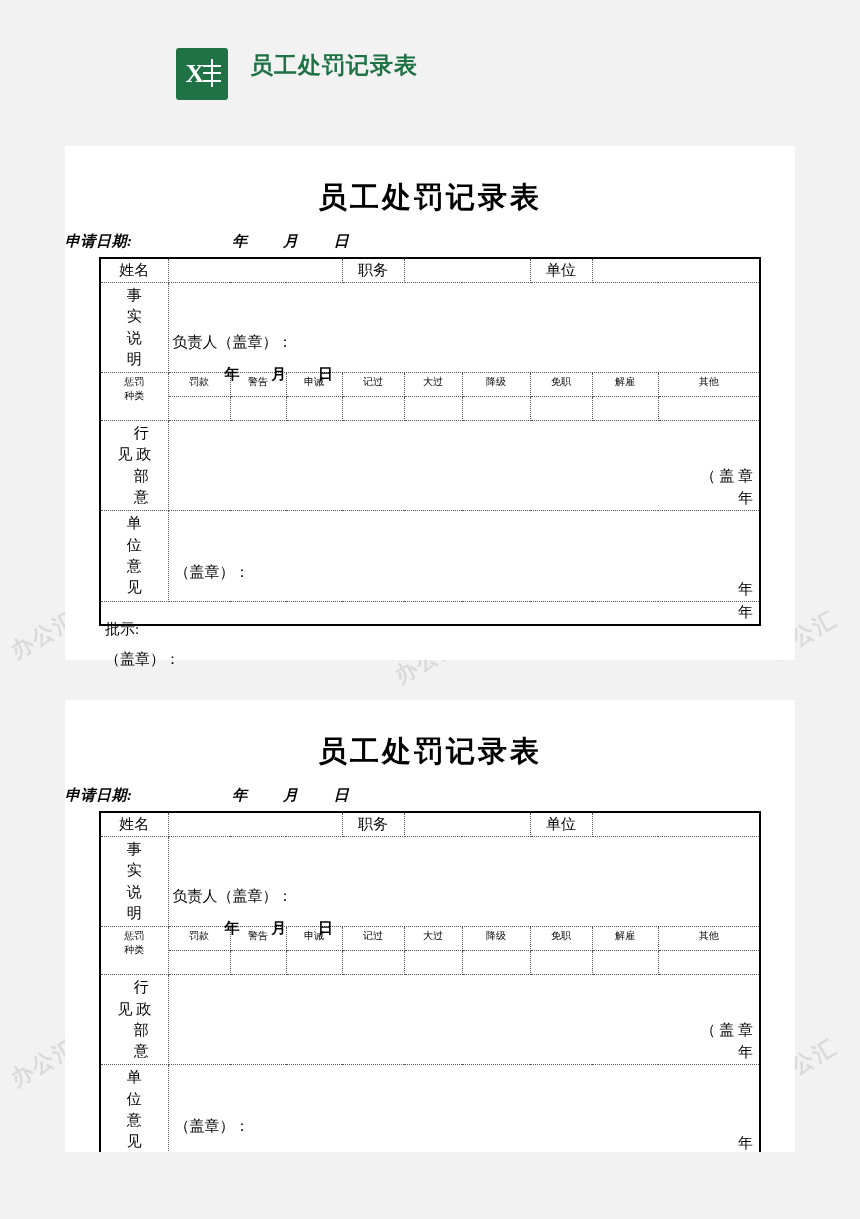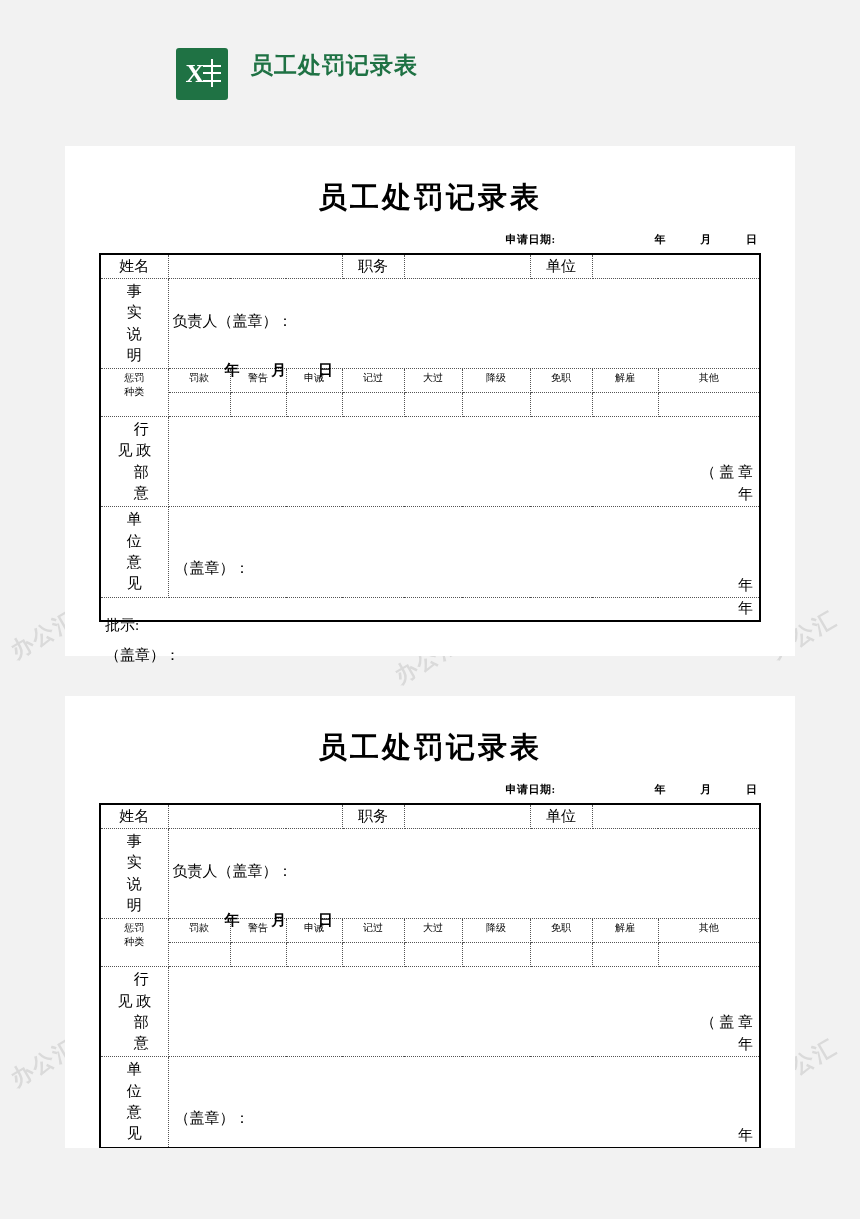--- a/index.html
+++ b/index.html
@@ -99,26 +99,27 @@
     font-family: "Liberation Serif", serif;
     font-weight: bold;
     font-size: 29px;
     letter-spacing: 3px;
     color: #000;
     margin: 6px 0 14px 0;
   }
 
   .apply-date {
     font-family: "Liberation Serif", serif;
-    font-size: 11px;
+    font-size: 15px;
     font-weight: bold;
     color: #000;
-    text-align: right;
+    text-align: left;
     padding-right: 38px;
     margin-bottom: 6px;
+    font-style: italic;
   }
   .apply-date .lbl { letter-spacing: 0.5px; }
   .apply-date .y { margin-left: 96px; }
   .apply-date .m { margin-left: 32px; }
   .apply-date .d { margin-left: 32px; }
 
   
   table.form {
     border-collapse: collapse;
     width: 660px;
@@ -153,21 +154,21 @@
   .thick-left { border-left: 2px solid #000 !important; }
   .thick-right { border-right: 2px solid #000 !important; }
 
   .fact-body {
     position: relative;
     height: 94px;
   }
   .fact-body .resp {
     position: absolute;
     left: 4px;
-    top: 33px;
+    top: 50px;
     white-space: nowrap;
   }
   .fact-body .resp-date {
     position: absolute;
     left: 56px;
     top: 82px;
     white-space: nowrap;
     font-weight: bold;
   }
   .fact-body .resp-date .m { margin-left: 28px; }

